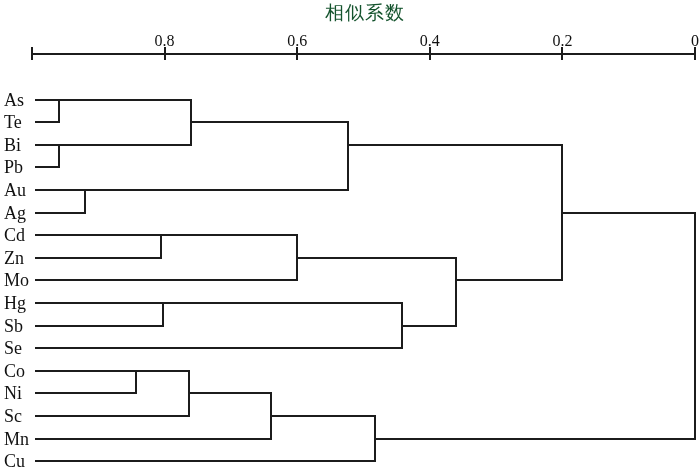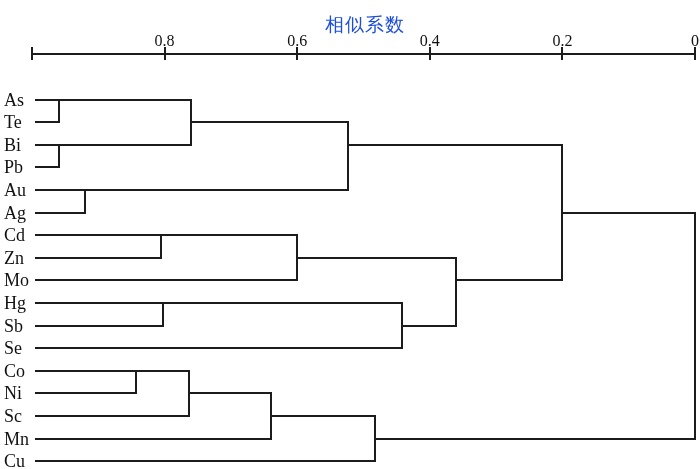--- a/index.html
+++ b/index.html
@@ -5,24 +5,24 @@
   html,body{margin:0;padding:0;background:#ffffff;}
   .figure{
     position:relative;
     width:700px;height:469px;
     background:#ffffff;
     overflow:hidden;
     font-family:"Liberation Serif","DejaVu Serif",serif;
   }
   .axis-title{
     position:absolute;
-    left:35px;top:12px;width:660px;
+    left:35px;top:0px;width:660px;
     text-align:center;
     font-size:19px;
-    color:#1d4ed8;
+    color:#14532d;
     letter-spacing:1px;
   }
   svg.dendro{position:absolute;left:0;top:0;}
   svg.dendro line{stroke:#1c1c1c;stroke-width:2;shape-rendering:crispEdges;}
   svg.dendro text{fill:#111111;font-family:"Liberation Serif","DejaVu Serif",serif;}
   svg.dendro text.leaf{font-size:18px;}
   svg.dendro text.tick{font-size:16px;}
 </style>
 </head>
 <body>

